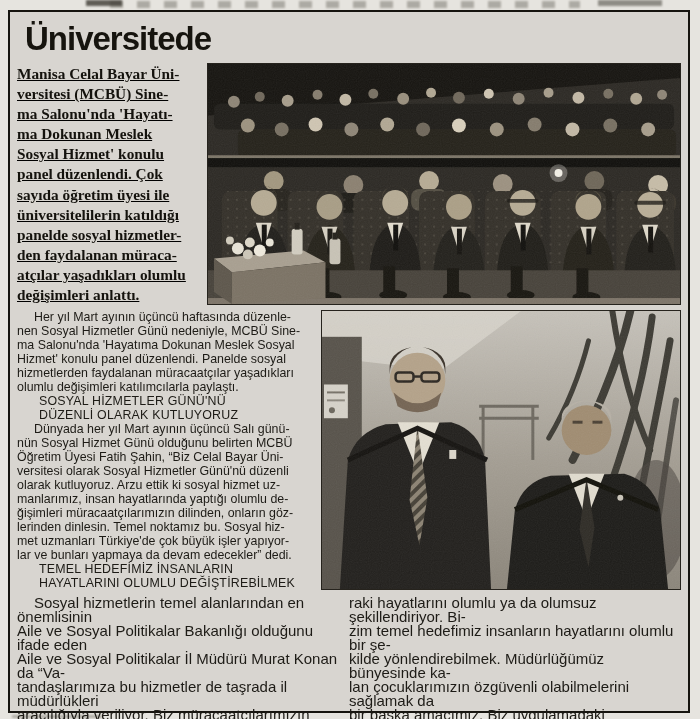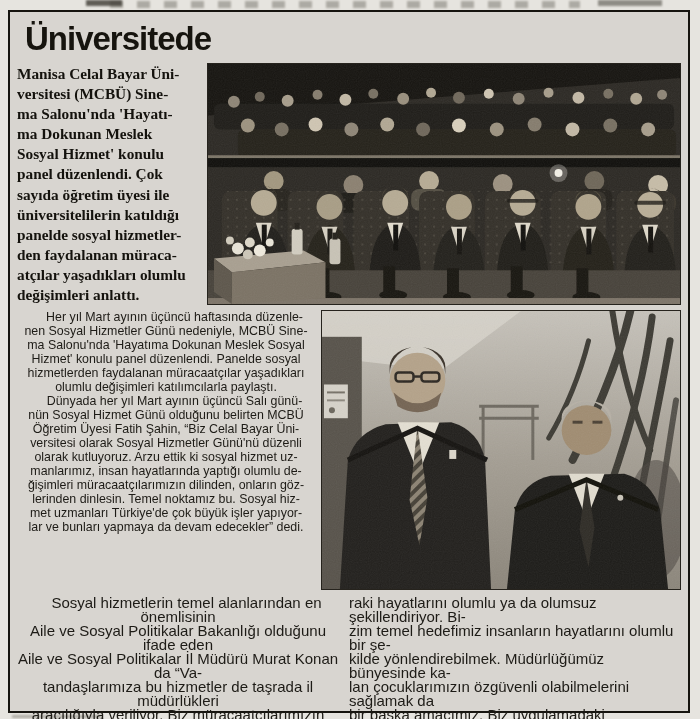--- a/index.html
+++ b/index.html
@@ -18,33 +18,33 @@
   .frame { position:absolute; left:8px; top:10px; width:682px; height:703px;
     box-sizing:border-box; border:2px solid #16140f; background:#d8d5d0;
     padding:5px 7px; }
 
   .headline-row { display:flex; align-items:flex-start; height:42px; margin:1px 0 3px 0; }
   .headline-part1 { font-weight:bold; font-size:33px; line-height:42px; letter-spacing:-1px;
     color:#16140e; padding:0 7px 0 8px; white-space:nowrap; }
   .headline-box { flex:1; background:#16140e; color:#e8e5dc; font-weight:bold; font-size:33px;
     line-height:42px; letter-spacing:-0.5px; padding-left:13px; white-space:nowrap; overflow:hidden; }
 
-  .row-a { display:flex; gap:6px; height:242px; }
+  .row-a { display:flex; gap:6px; height:242px;text-decoration:underline; }
   .lead-col { width:184px; font-family:"Liberation Serif",serif; font-weight:bold;
     font-size:15.3px; line-height:20.1px; color:#14120d; white-space:pre-line; padding-top:1px; }
 
   .row-b { display:flex; gap:6px; height:280px; margin-top:5px; }
   .body-col { width:298px; font-size:12.4px; line-height:14px; color:#1d1b16; }
 
   .row-c { display:flex; gap:10px; margin-top:6px; font-size:15px; line-height:14px; color:#1d1b16; }
   .col-left { width:322px; }
   .col-right { width:332px; }
 
   .par { white-space:pre-line; }
-  .par.indent { text-indent:17px;text-align:center; }
+  .par.indent { text-indent:17px; }
   .subhead { white-space:pre-line; padding-left:22px; letter-spacing:0.2px; }
   .byline { font-style:italic; }
 
   .photo { flex:1; border:1px solid #26231d; background:#2a2823; overflow:hidden; }
   .photo svg { display:block; width:100%; height:100%; }
 </style>
 </head>
 <body>
 
 <div class="page">
@@ -260,30 +260,34 @@
     </div>
 
     <div class="row-b">
       <div class="body-col">
         <div class="par indent">Her yıl Mart ayının üçüncü haftasında düzenle-
 nen Sosyal Hizmetler Günü nedeniyle, MCBÜ Sine-
 ma Salonu'nda 'Hayatıma Dokunan Meslek Sosyal
 Hizmet' konulu panel düzenlendi. Panelde sosyal
 hizmetlerden faydalanan müracaatçılar yaşadıkları
 olumlu değişimleri katılımcılarla paylaştı.</div>
+        <div class="subhead">SOSYAL HİZMETLER GÜNÜ'NÜ
+DÜZENLİ OLARAK KUTLUYORUZ</div>
         <div class="par indent">Dünyada her yıl Mart ayının üçüncü Salı günü-
 nün Sosyal Hizmet Günü olduğunu belirten MCBÜ
 Öğretim Üyesi Fatih Şahin, “Biz Celal Bayar Üni-
 versitesi olarak Sosyal Hizmetler Günü'nü düzenli
 olarak kutluyoruz. Arzu ettik ki sosyal hizmet uz-
 manlarımız, insan hayatlarında yaptığı olumlu de-
 ğişimleri müracaatçılarımızın dilinden, onların göz-
 lerinden dinlesin. Temel noktamız bu. Sosyal hiz-
 met uzmanları Türkiye'de çok büyük işler yapıyor-
 lar ve bunları yapmaya da devam edecekler” dedi.</div>
+        <div class="subhead">TEMEL HEDEFİMİZ İNSANLARIN
+HAYATLARINI OLUMLU DEĞİŞTİREBİLMEK</div>
       </div>
 
       <div class="photo">
         <svg viewBox="0 0 360 280" preserveAspectRatio="none">
           <defs>
             <filter id="grain2">
                 <feTurbulence type="fractalNoise" baseFrequency="0.9" numOctaves="1" result="n"></feTurbulence>
               <feColorMatrix in="n" type="saturate" values="0"></feColorMatrix>
               <feComponentTransfer>
                   <feFuncA type="linear" slope="0.10" intercept="0"></feFuncA>

